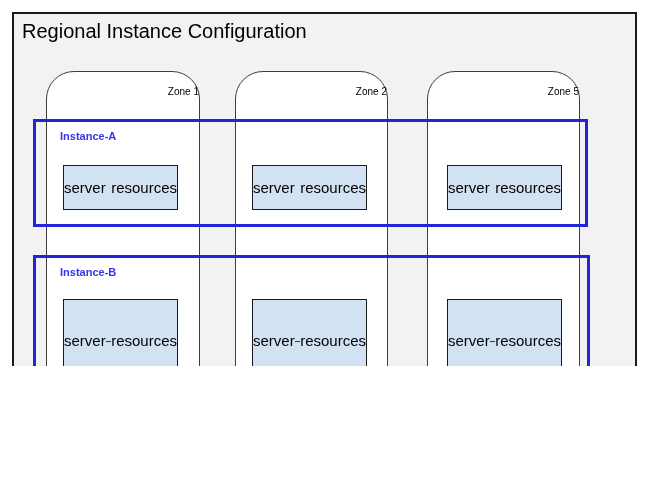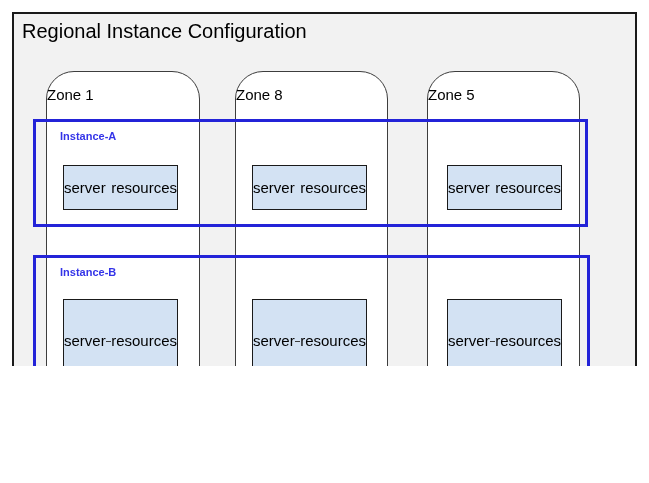--- a/index.html
+++ b/index.html
@@ -33,22 +33,22 @@
     position: absolute;
     top: 71px;
     height: 366px;
     background: var(--zone-bg, #ffffff);
     border: 1px solid var(--zone-border, #3d3d3d);
     border-radius: 28px;
     box-sizing: content-box;
   }
   .zone-label {
     margin-top: 14px;
-    text-align: left;
-    font-size: 15px;
+    text-align: right;
+    font-size: 10px;
     color: var(--text, #000000);
   }
   .zone1 { left: 46px;  width: 152px; }
   .zone2 { left: 235px; width: 151px; }
   .zone3 { left: 427px; width: 151px; }
   .instance {
     position: absolute;
     left: 33px;
     border: 3px solid var(--instance-border, #2323d8);
     background: transparent;
@@ -101,21 +101,21 @@
 <div class="canvas">
 
   <div class="region"></div>
 
   <div class="title">Regional Instance Configuration</div>
 
   <div class="zone zone1">
     <div class="zone-label">Zone 1</div>
   </div>
   <div class="zone zone2">
-    <div class="zone-label">Zone 8</div>
+    <div class="zone-label">Zone 2</div>
   </div>
   <div class="zone zone3">
     <div class="zone-label">Zone 5</div>
   </div>
 
   <div class="instance instance-a">
     <div class="instance-label">Instance-A</div>
   </div>
 
   <div class="instance instance-b">

